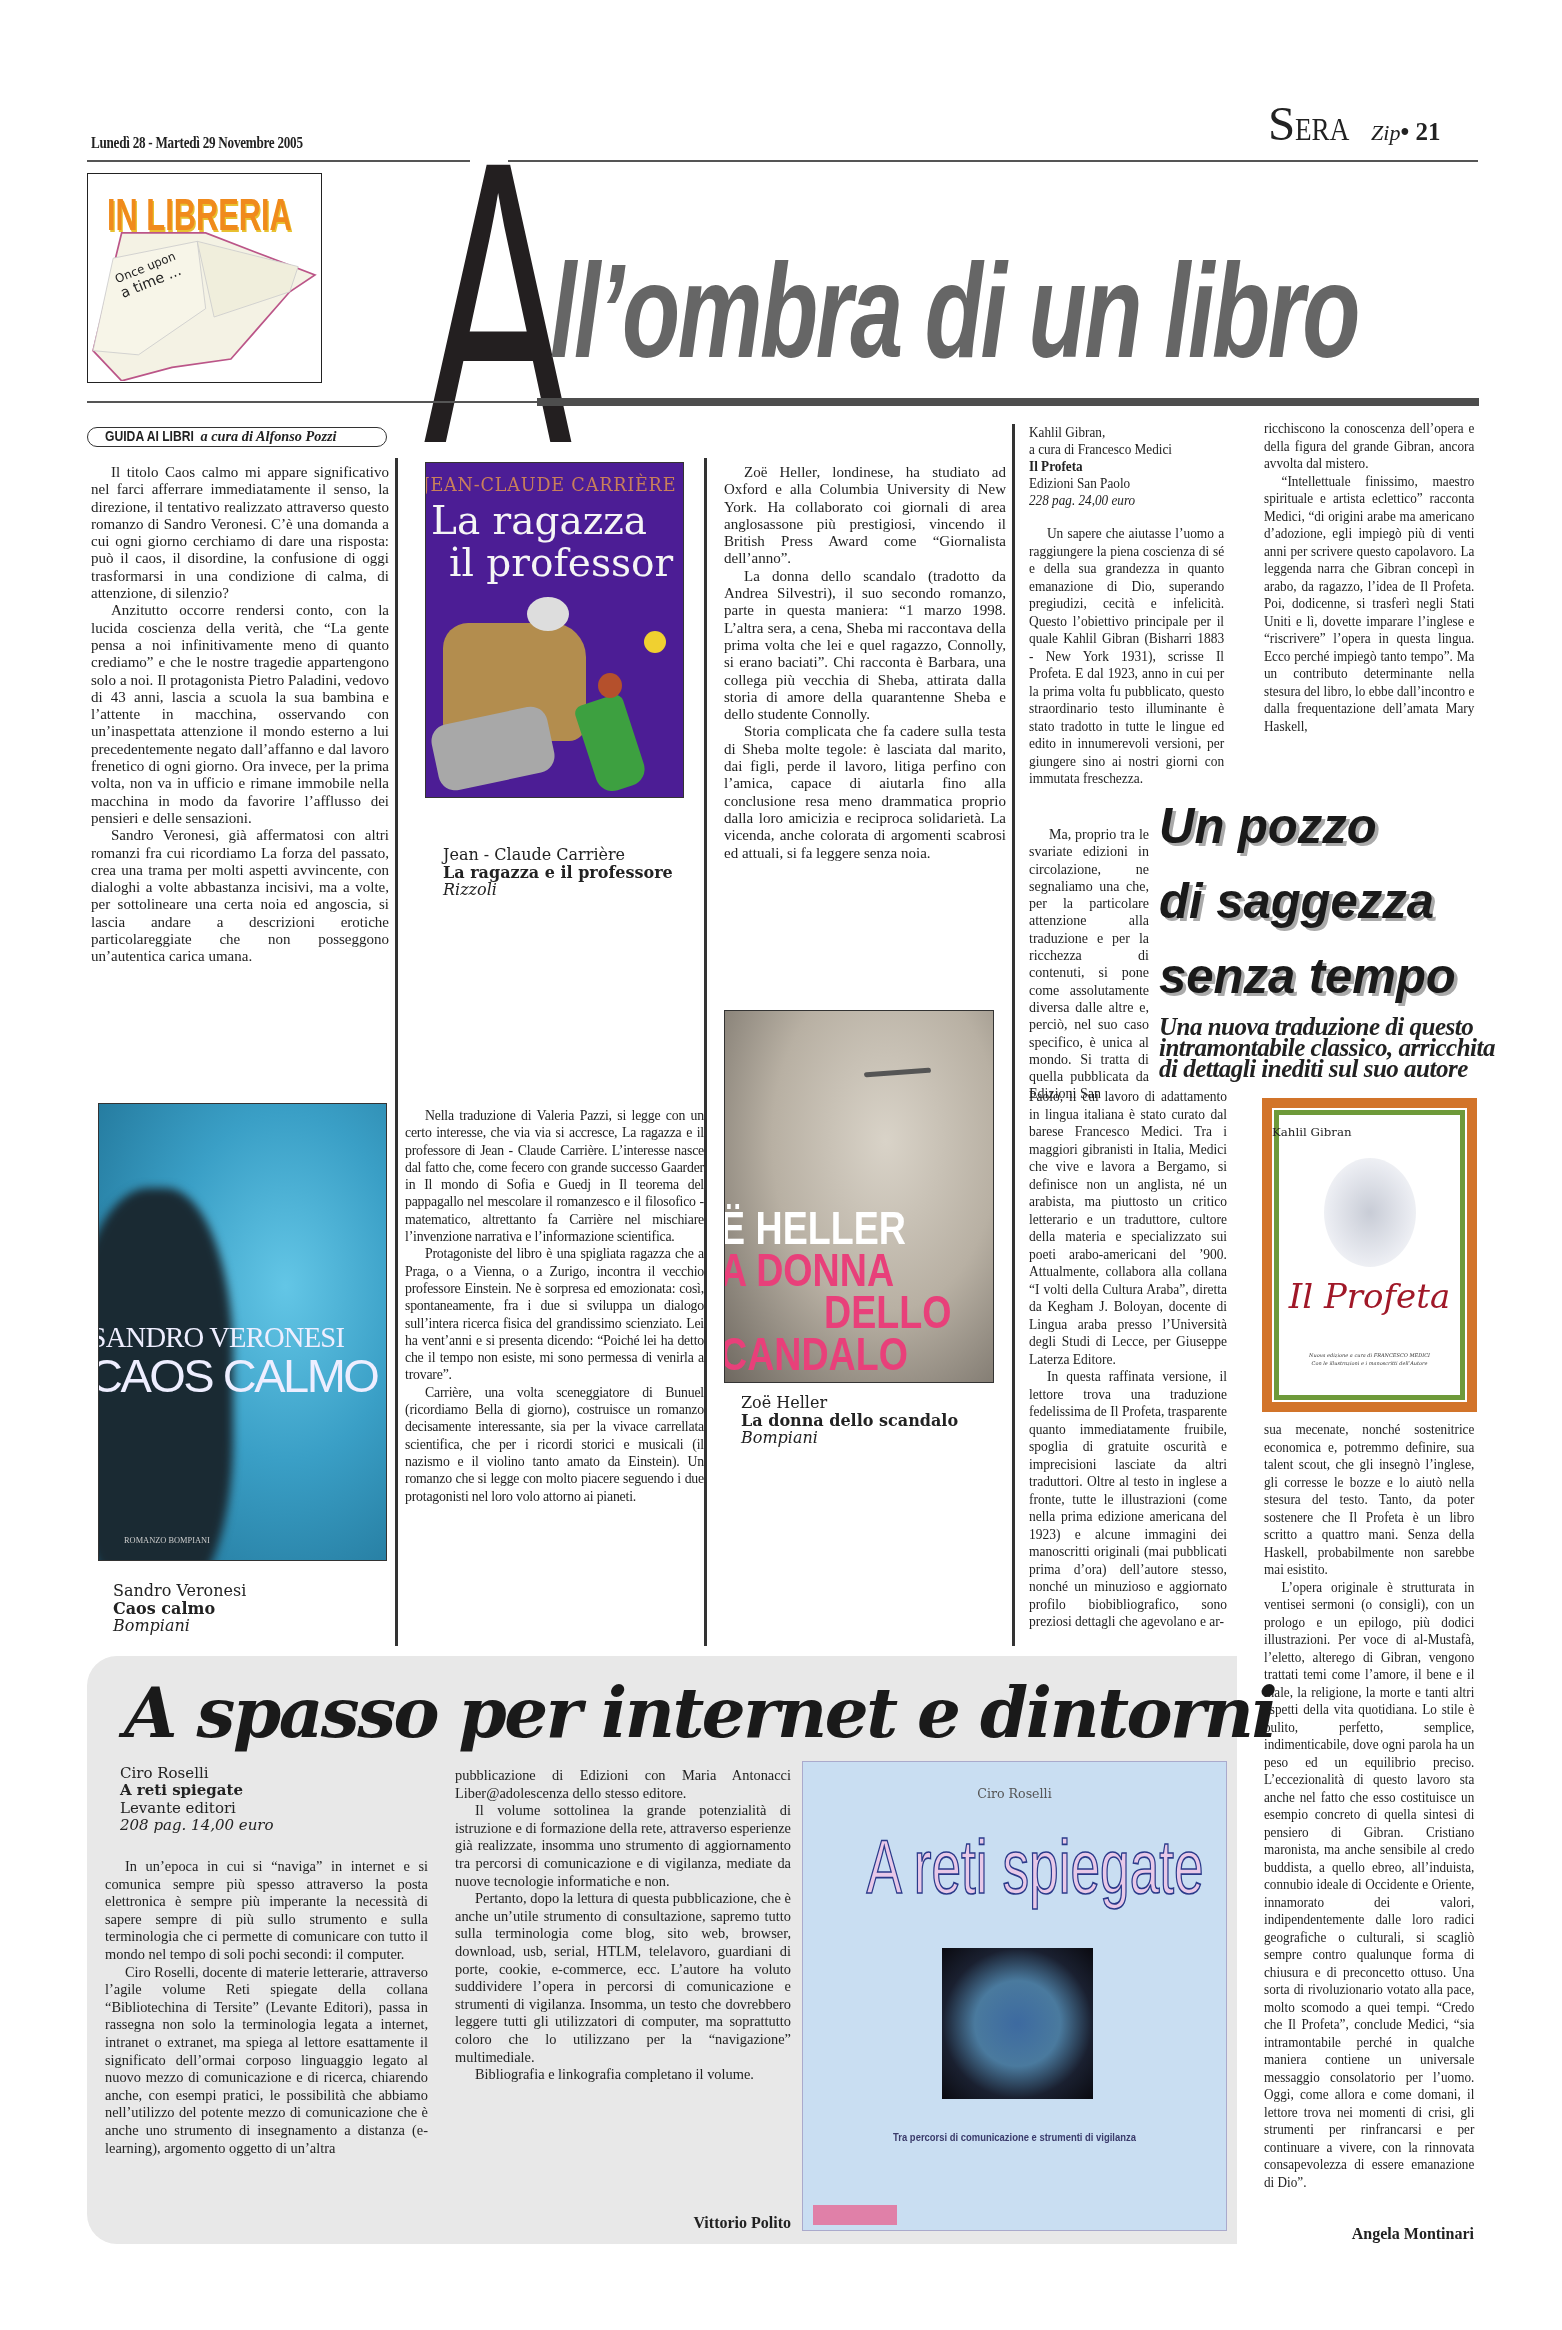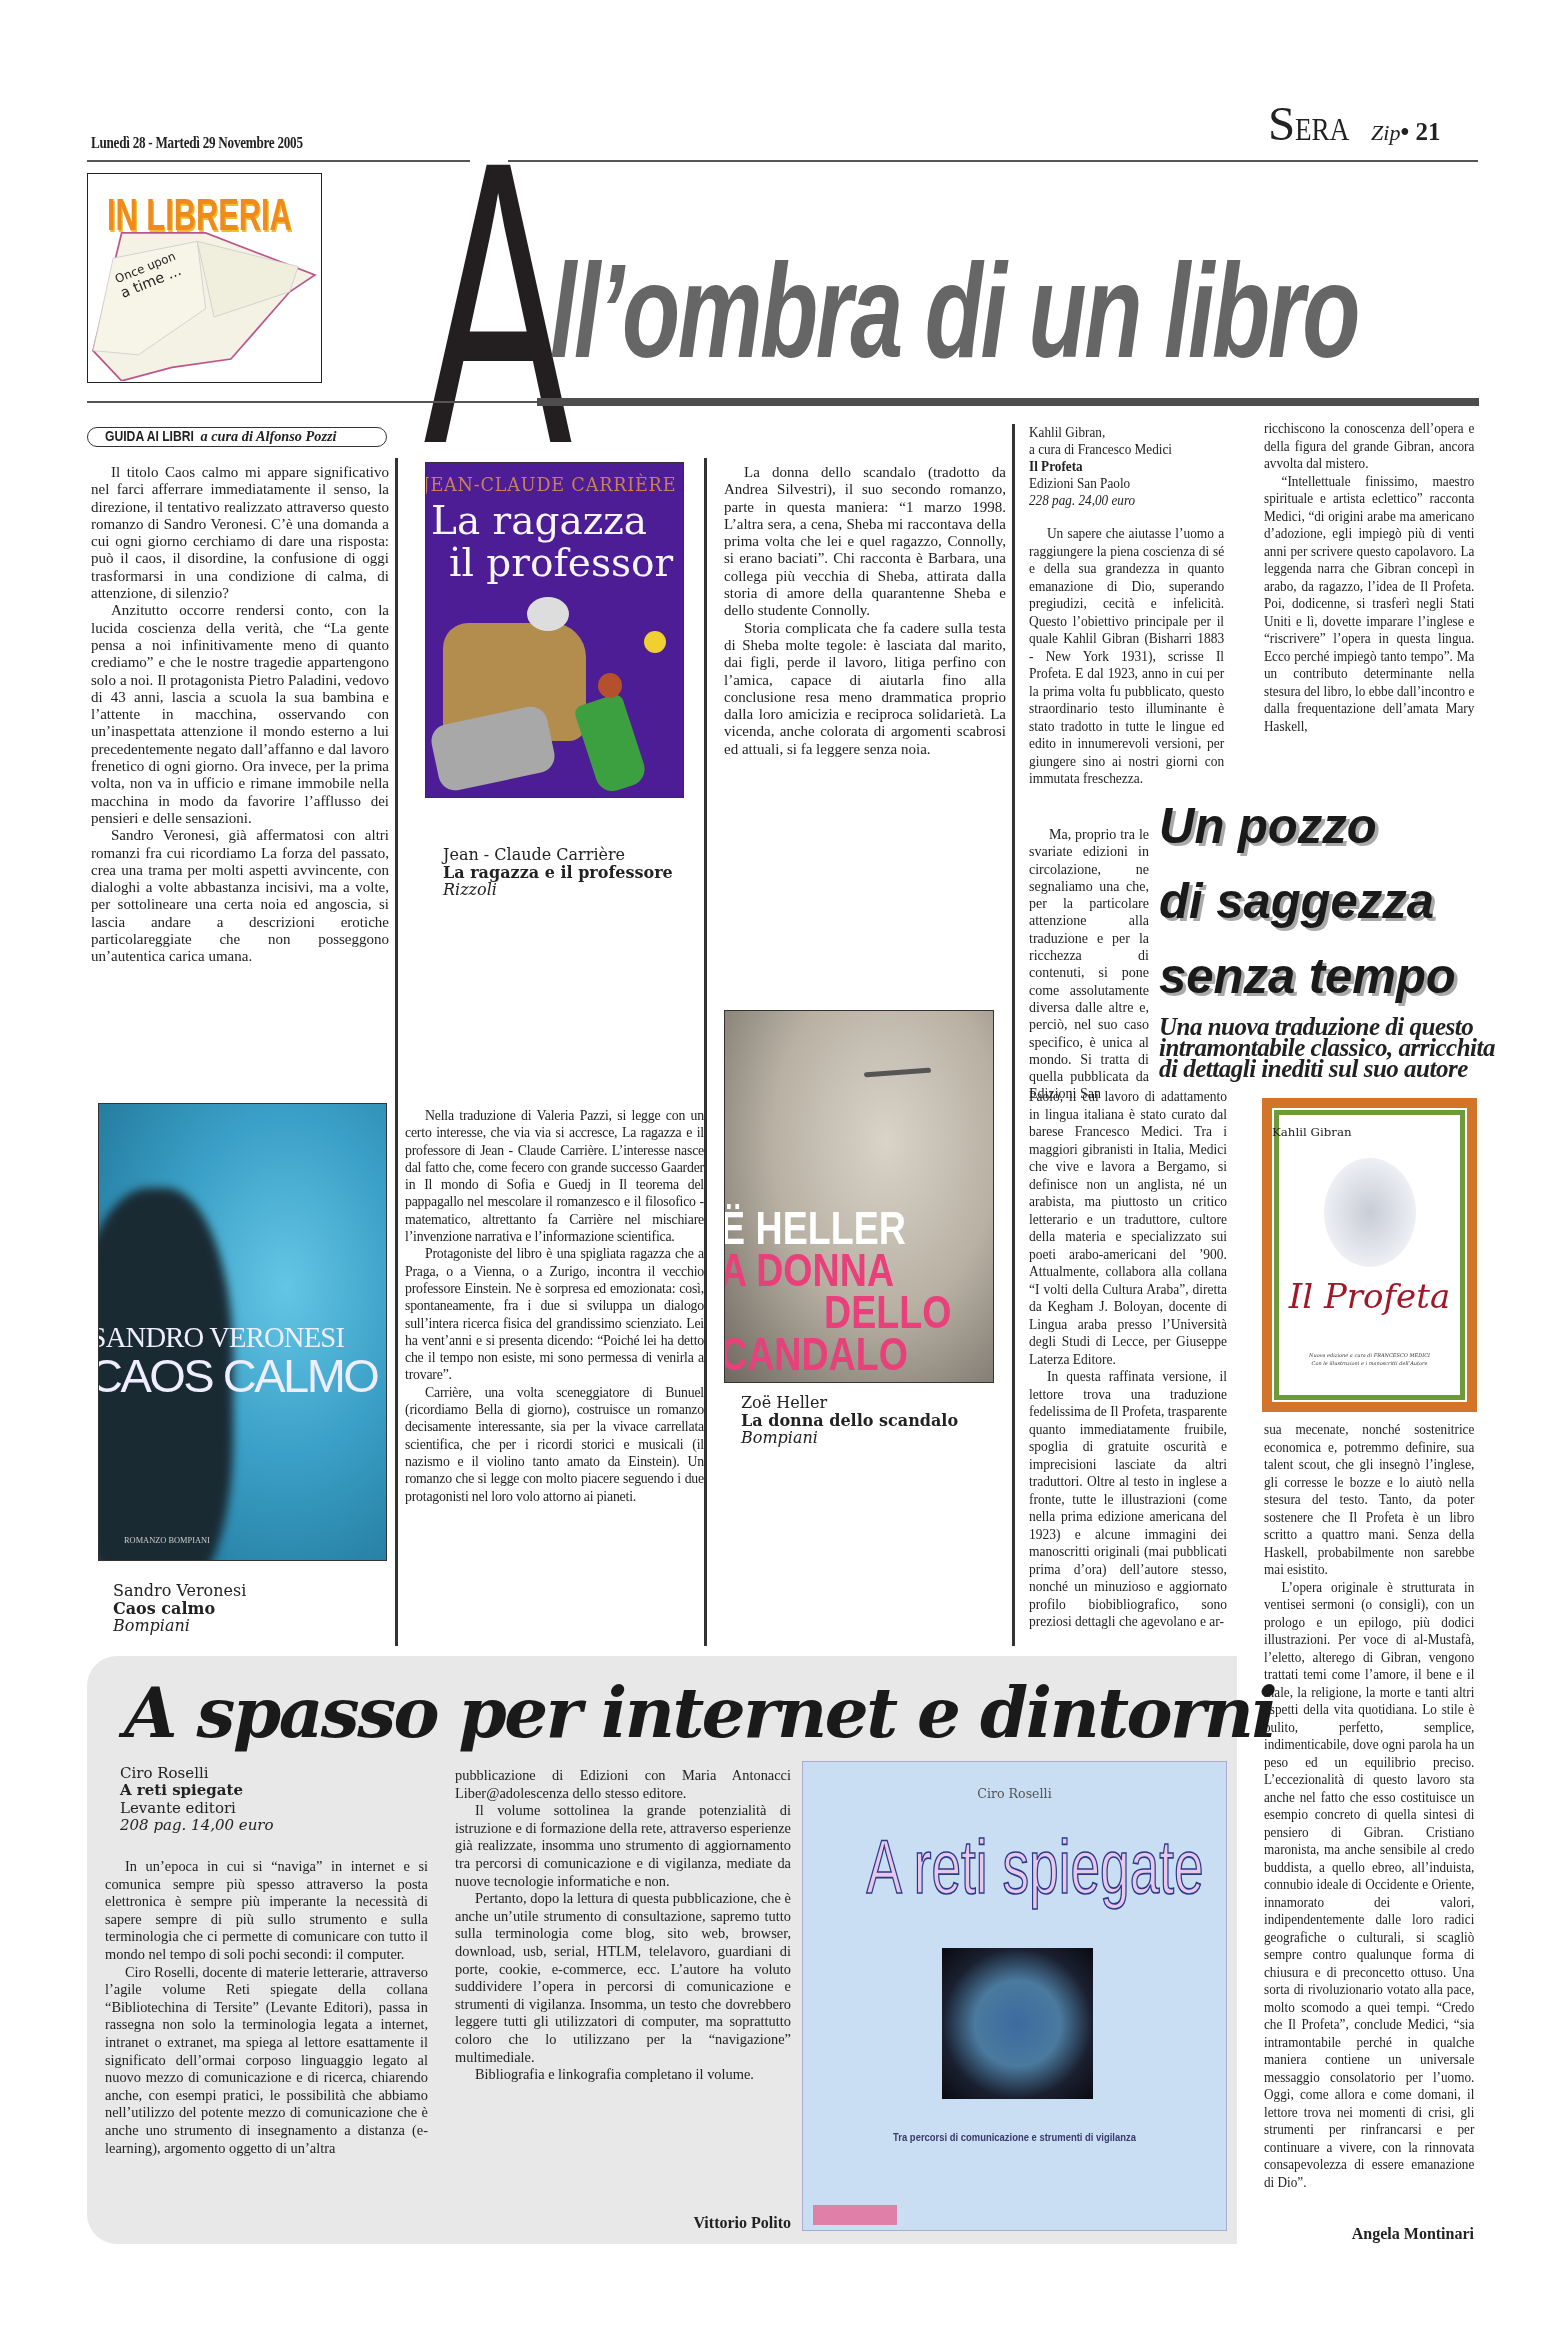--- a/index.html
+++ b/index.html
@@ -107,20 +107,21 @@
 </div>
 <div class="abs txt narrow" style="left:405px;top:1107px;width:299px;font-size:13.8px;line-height:17.3px">
   <p>Nella traduzione di Valeria Pazzi, si legge con un certo interesse, che via via si accresce, La ragazza e il professore di Jean - Claude Carrière. L’interesse nasce dal fatto che, come fecero con grande successo Gaarder in Il mondo di Sofia e Guedj in Il teorema del pappagallo nel mescolare il romanzesco e il filosofico - matematico, altrettanto fa Carrière nel mischiare l’invenzione narrativa e l’informazione scientifica.</p>
   <p>Protagoniste del libro è una spigliata ragazza che a Praga, o a Vienna, o a Zurigo, incontra il vecchio professore Einstein. Ne è sorpresa ed emozionata: così, spontaneamente, fra i due si sviluppa un dialogo sull’intera ricerca fisica del grandissimo scienziato. Lei ha vent’anni e si presenta dicendo: “Poiché lei ha detto che il tempo non esiste, mi sono permessa di venirla a trovare”.</p>
   <p>Carrière, una volta sceneggiatore di Bunuel (ricordiamo Bella di giorno), costruisce un romanzo decisamente interessante, sia per la vivace carrellata scientifica, che per i ricordi storici e musicali (il nazismo e il violino tanto amato da Einstein). Un romanzo che si legge con molto piacere seguendo i due protagonisti nel loro volo attorno ai pianeti.</p>
 </div>
 
 <div class="vrule" style="left:704px;top:458px;height:1188px"></div>
 
 <div class="abs txt" style="left:724px;top:464px;width:282px">
+  <p>Zoë Heller, londinese, ha studiato ad Oxford e alla Columbia University di New York. Ha collaborato coi giornali di area anglosassone più prestigiosi, vincendo il British Press Award come “Giornalista dell’anno”.</p>
   <p style="font-style:normal">La donna dello scandalo (tradotto da Andrea Silvestri), il suo secondo romanzo, parte in questa maniera: “1 marzo 1998. L’altra sera, a cena, Sheba mi raccontava della prima volta che lei e quel ragazzo, Connolly, si erano baciati”. Chi racconta è Barbara, una collega più vecchia di Sheba, attirata dalla storia di amore della quarantenne Sheba e dello studente Connolly.</p>
   <p>Storia complicata che fa cadere sulla testa di Sheba molte tegole: è lasciata dal marito, dai figli, perde il lavoro, litiga perfino con l’amica, capace di aiutarla fino alla conclusione resa meno drammatica proprio dalla loro amicizia e reciproca solidarietà. La vicenda, anche colorata di argomenti scabrosi ed attuali, si fa leggere senza noia.</p>
 </div>
 <div class="cover" style="left:724px;top:1010px;width:270px;height:373px;background:radial-gradient(ellipse at 60% 35%,#d9d3c8 0%,#b8b0a3 50%,#6e6860 100%)">
   <div class="abs" style="left:139px;top:59px;width:67px;height:5px;background:#555;border-radius:2.5px;transform:rotate(-4deg)"></div>
   <div class="abs" style="left:-5px;top:195px;font-family:'Liberation Sans',sans-serif;font-weight:bold;font-size:47px;line-height:44px;color:#fff;white-space:nowrap;transform:scaleX(.8);transform-origin:left top">Ë HELLER</div>
   <div class="abs" style="left:-5px;top:238px;font-family:'Liberation Sans',sans-serif;font-weight:bold;font-size:47px;line-height:42px;color:#e8407a;white-space:nowrap;transform:scaleX(.8);transform-origin:left top">A DONNA</div>
   <div class="abs" style="left:99px;top:280px;font-family:'Liberation Sans',sans-serif;font-weight:bold;font-size:47px;line-height:42px;color:#e8407a;white-space:nowrap;transform:scaleX(.8);transform-origin:left top">DELLO</div>
   <div class="abs" style="left:-5px;top:322px;font-family:'Liberation Sans',sans-serif;font-weight:bold;font-size:47px;line-height:42px;color:#e8407a;white-space:nowrap;transform:scaleX(.8);transform-origin:left top">CANDALO</div>
 </div>

